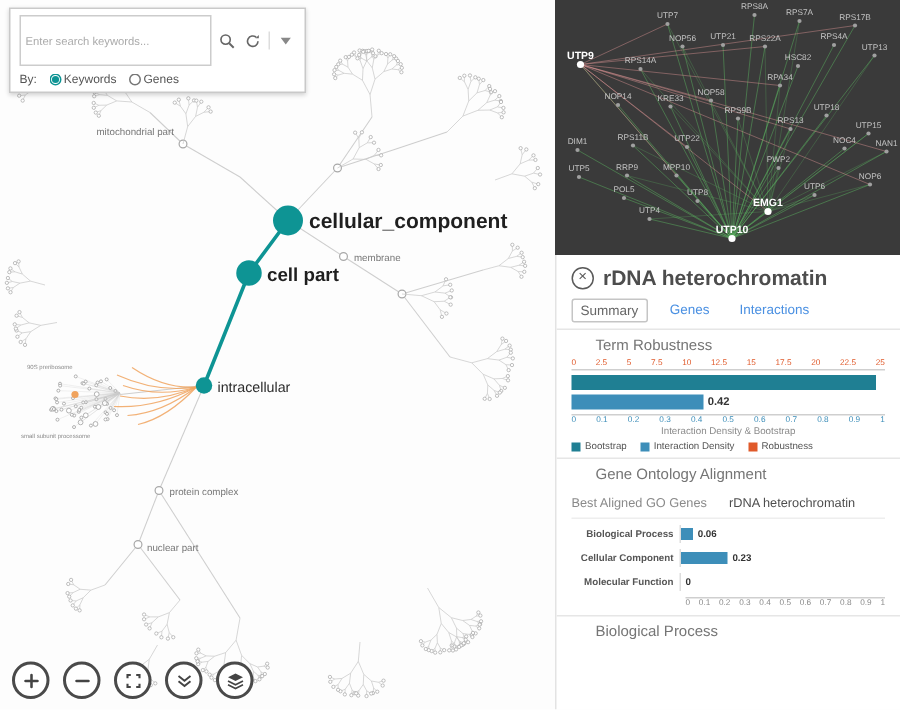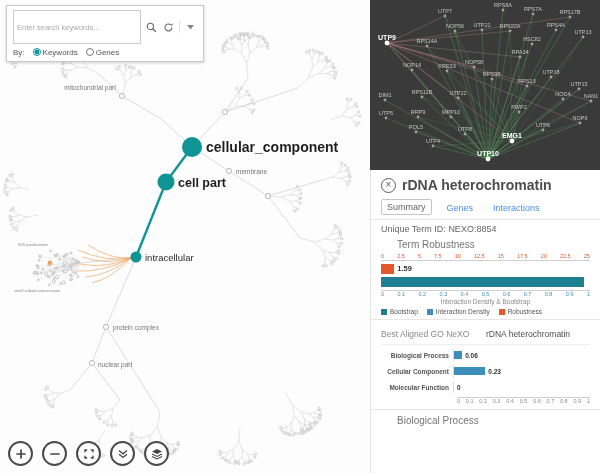--- a/index.html
+++ b/index.html
@@ -18,40 +18,40 @@
 
   
   .search-panel{position:absolute;left:6px;top:5px;width:198px;background:#fff;border:1px solid #c9c9c9;box-shadow:0 1px 3px rgba(0,0,0,.18);padding:4px 6px;z-index:5}
   .sp-title{font-size:9px;font-weight:700;color:#333;margin-bottom:3px}
   .sp-row{display:flex;align-items:center;gap:4px}
   .sp-input{flex:1;height:15px;font-size:7.5px;border:1px solid #ccc;padding:16px 3px;color:#333;font-family:inherit;min-width:0}
   .sp-input::placeholder{color:#aaa}
   .icon-btn{width:13px;height:13px;display:flex;align-items:center;justify-content:center;cursor:pointer}
   .sp-divider{width:1px;height:12px;background:#ddd}
   .sp-radio-row{display:flex;align-items:center;gap:8px;margin-top:4px;font-size:8px;color:#555}
-  .radio-label{display:flex;align-items:flex-start;gap:2px}
+  .radio-label{display:flex;align-items:flex-end;gap:2px}
   input[type=radio]{width:8px;height:8px;accent-color:#0e9494;margin:0}
 
   
   .map-controls{position:absolute;left:8px;bottom:7px;display:flex;gap:9px;z-index:5}
   .map-btn{width:25px;height:25px;border-radius:50%;border:2px solid #4a4a4a;background:#fff;display:flex;align-items:center;justify-content:center;cursor:pointer;padding:0}
 
   
   .network{position:absolute;left:370px;top:0;width:230px;height:170px;overflow:hidden;background:#3a3a3a}
   #net-edges{position:absolute;inset:0}
   #net-nodes{position:absolute;inset:0}
   .net-label{position:absolute;transform:translate(-50%,-100%);font-size:5.5px;color:#c4c4c4;white-space:nowrap}
   .net-label.hub{font-size:7px;color:#fff;font-weight:700}
 
   
   .details{position:absolute;left:370px;top:170px;width:230px;height:303px;background:#fff;border-left:1px solid #e3e3e3;padding:7px 10px 0;overflow:hidden}
   .d-header{display:flex;align-items:center;gap:6px;margin-bottom:6px}
   .close-btn{width:15px;height:15px;min-width:15px;border:1.5px solid #5a5a5a;border-radius:50%;color:#5a5a5a;font-size:10px;line-height:1;display:flex;align-items:center;justify-content:center;cursor:pointer;background:#fff}
   .d-title{font-size:14px;color:#4d4d4d;font-weight:600}
-  .d-tabs{display:flex;gap:10px;align-items:flex-end;margin-bottom:4px}
+  .d-tabs{display:flex;gap:10px;align-items:flex-start;margin-bottom:4px}
   .d-tab{font-size:9px;color:#4a90e2;cursor:pointer;padding:2px 5px}
   .d-tab.active{color:#666;border:1px solid #c5c5c5;border-radius:2px}
   .divider{border-top:1px solid #e6e6e6;margin:4px -10px}
   .term-id{font-size:9px;color:#666;margin:4px 0}
   .sec-heading{font-size:10px;color:#757575;margin:5px 16px 3px}
   .ticks{display:flex;justify-content:space-between;font-size:5.5px;line-height:1.2}
   .axis-line{border-top:1px solid #cfcfcf}
   .bar-row{display:flex;align-items:center;margin:3px 0;height:10px}
   .bar{height:10px}
   .bar-label{font-size:7.5px;font-weight:700;color:#333;margin-left:3px}
@@ -1225,46 +1225,42 @@
     <div class="d-header">
       <span class="close-btn">×</span>
       <span class="d-title">rDNA heterochromatin</span>
     </div>
     <div class="d-tabs">
       <span class="d-tab active">Summary</span>
       <span class="d-tab">Genes</span>
       <span class="d-tab">Interactions</span>
     </div>
     <div class="divider"></div>
-    <div class="term-id">
-      <span>Unique Term ID:</span>
-      <span>NEXO:8854</span>
-    </div>
     <div class="sec-heading">Term Robustness</div>
     <div id="tr-top-ticks" class="ticks">
         <span class="tick" style="color: rgb(224, 90, 43);">0</span>
         <span class="tick" style="color: rgb(224, 90, 43);">2.5</span>
         <span class="tick" style="color: rgb(224, 90, 43);">5</span>
         <span class="tick" style="color: rgb(224, 90, 43);">7.5</span>
         <span class="tick" style="color: rgb(224, 90, 43);">10</span>
         <span class="tick" style="color: rgb(224, 90, 43);">12.5</span>
         <span class="tick" style="color: rgb(224, 90, 43);">15</span>
         <span class="tick" style="color: rgb(224, 90, 43);">17.5</span>
         <span class="tick" style="color: rgb(224, 90, 43);">20</span>
         <span class="tick" style="color: rgb(224, 90, 43);">22.5</span>
         <span class="tick" style="color: rgb(224, 90, 43);">25</span>
       </div>
     <div class="axis-line"></div>
     <div id="tr-bars">
         <div class="bar-row">
-          <div class="bar" style="width: 6.36%; background: rgb(224, 90, 43);"></div>
-          <span class="bar-label">1.59</span>
+          <div class="bar" style="width: 97%; background: rgb(31, 127, 147);"></div>
         </div>
         <div class="bar-row">
-          <div class="bar" style="width: 97%; background: rgb(31, 127, 147);"></div>
+          <div class="bar" style="width: 42%; background: rgb(61, 142, 185);"></div>
+          <span class="bar-label">0.42</span>
         </div>
       </div>
     <div class="axis-line"></div>
     <div id="tr-bottom-ticks" class="ticks">
         <span class="tick" style="color: rgb(61, 142, 185);">0</span>
         <span class="tick" style="color: rgb(61, 142, 185);">0.1</span>
         <span class="tick" style="color: rgb(61, 142, 185);">0.2</span>
         <span class="tick" style="color: rgb(61, 142, 185);">0.3</span>
         <span class="tick" style="color: rgb(61, 142, 185);">0.4</span>
         <span class="tick" style="color: rgb(61, 142, 185);">0.5</span>
@@ -1283,22 +1279,23 @@
         <div class="legend-item">
           <span class="legend-swatch" style="background: rgb(61, 142, 185);"></span>
           <span class="legend-label">Interaction Density</span>
         </div>
         <div class="legend-item">
           <span class="legend-swatch" style="background: rgb(224, 90, 43);"></span>
           <span class="legend-label">Robustness</span>
         </div>
       </div>
     <div class="divider"></div>
+    <div class="sec-heading">Gene Ontology Alignment</div>
     <div class="kv-row">
-      <span class="kv-label">Best Aligned GO NeXO</span>
+      <span class="kv-label">Best Aligned GO Genes</span>
       <span class="kv-value">rDNA heterochromatin</span>
     </div>
     <div id="go-rows">
         <div class="go-row">
           <span class="go-cat">Biological Process</span>
           <div class="go-track">
             <div class="go-bar" style="width: 6%; background: rgb(61, 142, 185);"></div>
             <span class="go-val">0.06</span>
           </div>
         </div>

